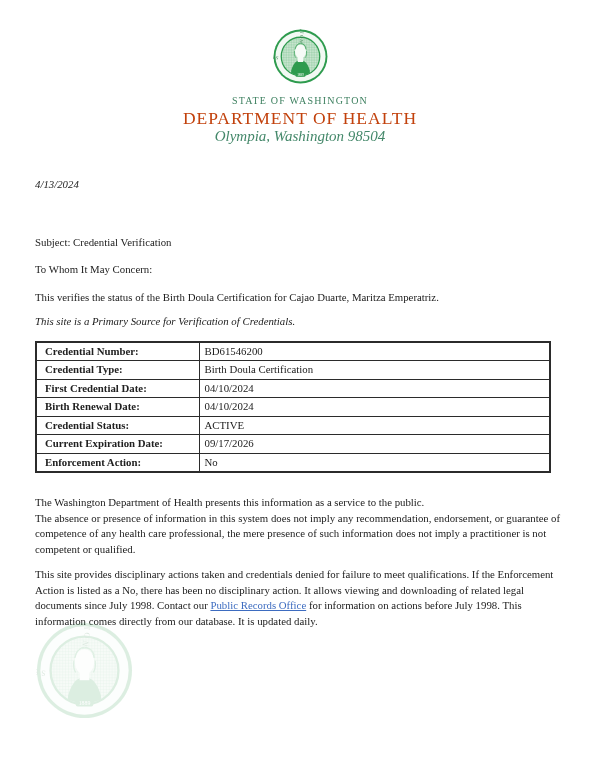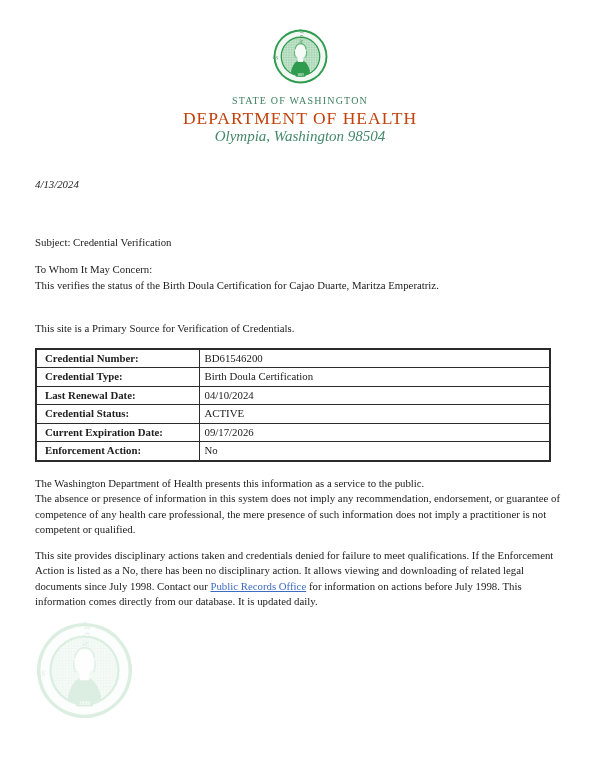--- a/index.html
+++ b/index.html
@@ -25,37 +25,37 @@
     color:#c2410c; font-size:17.5px; letter-spacing:1px;
     margin-top:3px; font-weight:400;
   }
   .addr-line {
     color:#44886a; font-size:15px; font-style:italic; margin-top:2px;
   }
   .content { padding:0 30px 0 35px; }
   .date-line { margin-top:33px;font-style:italic; }
   .p-subject    { margin-top:42px; }
   .p-salute     { margin-top:12px; }
-  .p-intro      { }
-  .p-primary    { margin-top:28px; }
+  .p-intro      { margin-top:12px; }
+  .p-primary    { margin-top:9px;font-style:italic; }
   .cred-table {
     margin-top:11px;
     width:516px;
     border-collapse:collapse;
     border:2px solid #2b2b2b;
     font-size:10.8px;
   }
   .cred-table td {
     border:1px solid #2b2b2b;
     height:16.5px;
     padding:1px 5px;
     vertical-align:middle;
   }
   .cred-table td.lbl { width:163px; font-weight:bold;padding-left:8px; }
-  .p-service    { margin-top:14px; }
+  .p-service    { margin-top:22px; }
   .p-absence    { margin-top:0; }
   .p-discipline { margin-top:10px; }
   a.link { color:#3d6cc0; text-decoration:underline; cursor:pointer;text-align:center; }
   .watermark {
     position:absolute; left:36px; top:622px;
     width:97px; height:97px;
     opacity:0.16;
     pointer-events:none;
   }
   .defs-hidden { position:absolute; width:0; height:0; overflow:hidden; }
@@ -112,21 +112,25 @@
       <tbody>
         <tr>
           <td class="lbl">Credential Number:</td>
           <td>BD61546200</td>
         </tr>
         <tr>
           <td class="lbl">Credential Type:</td>
           <td>Birth Doula Certification</td>
         </tr>
         <tr>
-          <td class="lbl">Last Renewal Date:</td>
+          <td class="lbl">First Credential Date:</td>
+          <td>04/10/2024</td>
+        </tr>
+        <tr>
+          <td class="lbl">Birth Renewal Date:</td>
           <td>04/10/2024</td>
         </tr>
         <tr>
           <td class="lbl">Credential Status:</td>
           <td>ACTIVE</td>
         </tr>
         <tr>
           <td class="lbl">Current Expiration Date:</td>
           <td>09/17/2026</td>
         </tr>

